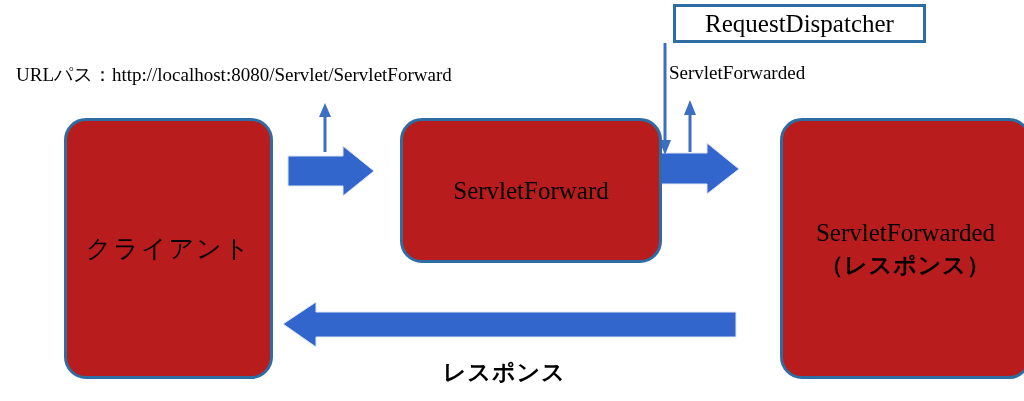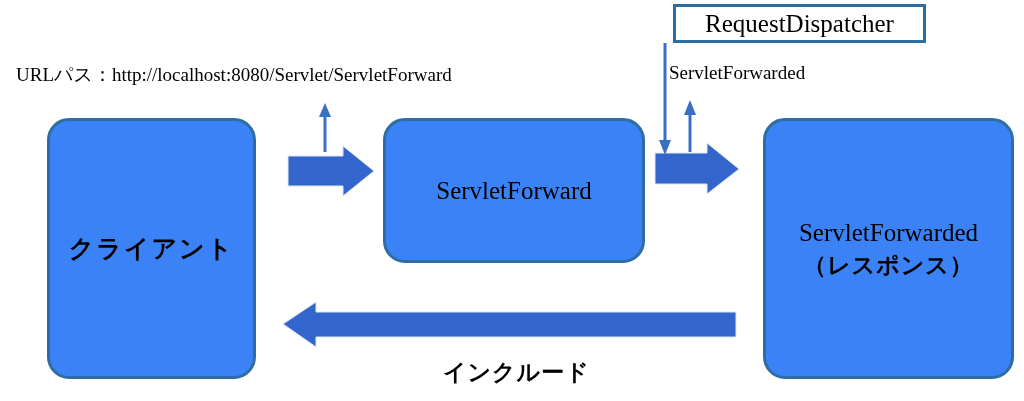--- a/index.html
+++ b/index.html
@@ -14,41 +14,42 @@
     background: #ffffff;
     overflow: hidden;
     font-family: "Liberation Serif", "DejaVu Serif", serif;
     color: #000000;
   }
 
   
   .node-box {
     position: absolute;
     box-sizing: border-box;
-    background: #3b82f6;
+    background: #b91c1c;
     border: 3px solid #2e6da4;
     border-radius: 22px;
     display: flex;
     align-items: center;
     justify-content: center;
     text-align: center;
     line-height: 1.28;
+    margin-left: 17px;
   }
   .node-label {
     display: block;
     white-space: pre-line;
   }
 
   #client-box       { left: 47px;  top: 118px; width: 209px; height: 261px; }
   #servlet-forward-box { left: 383px; top: 118px; width: 262px; height: 145px; }
   #servlet-forwarded-box { left: 763px; top: 118px; width: 251px; height: 261px; }
 
   .label-jp {
     font-family: "DejaVu Sans", "Liberation Sans", sans-serif;
-    font-weight: 700;
+    font-weight: 400;
     font-size: 25px;
     letter-spacing: 2px;
   }
   .label-serif {
     font-family: "Liberation Serif", "DejaVu Serif", serif;
     font-size: 25px;
   }
   .label-mixed {
     font-size: 25px;
   }
@@ -144,21 +145,21 @@
 
   <div class="free-text" id="url-path-label">
     <span>URLパス：http://localhost:8080/Servlet/ServletForward</span>
   </div>
 
   <div class="free-text" id="servlet-forwarded-label">
     <span>ServletForwarded</span>
   </div>
 
   <div class="free-text" id="response-label">
-    <span>インクルード</span>
+    <span>レスポンス</span>
   </div>
 
   <div class="node-box" id="client-box">
     <span class="node-label label-jp">クライアント</span>
   </div>
 
   <div class="node-box" id="servlet-forward-box">
     <span class="node-label label-serif">ServletForward</span>
   </div>
 

